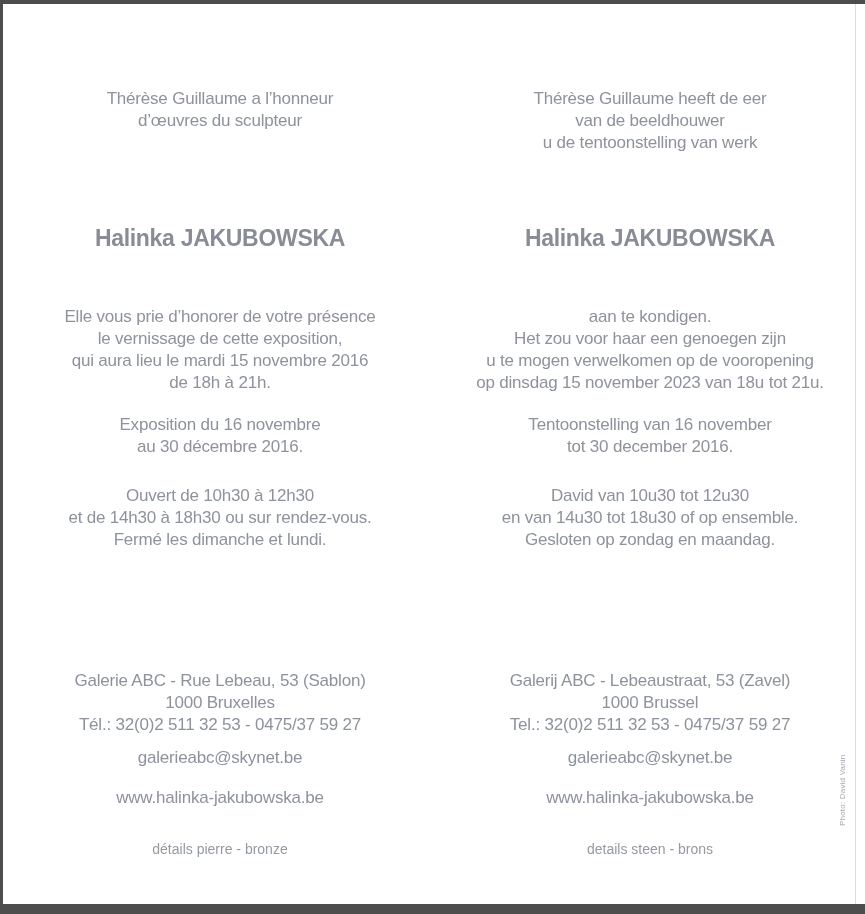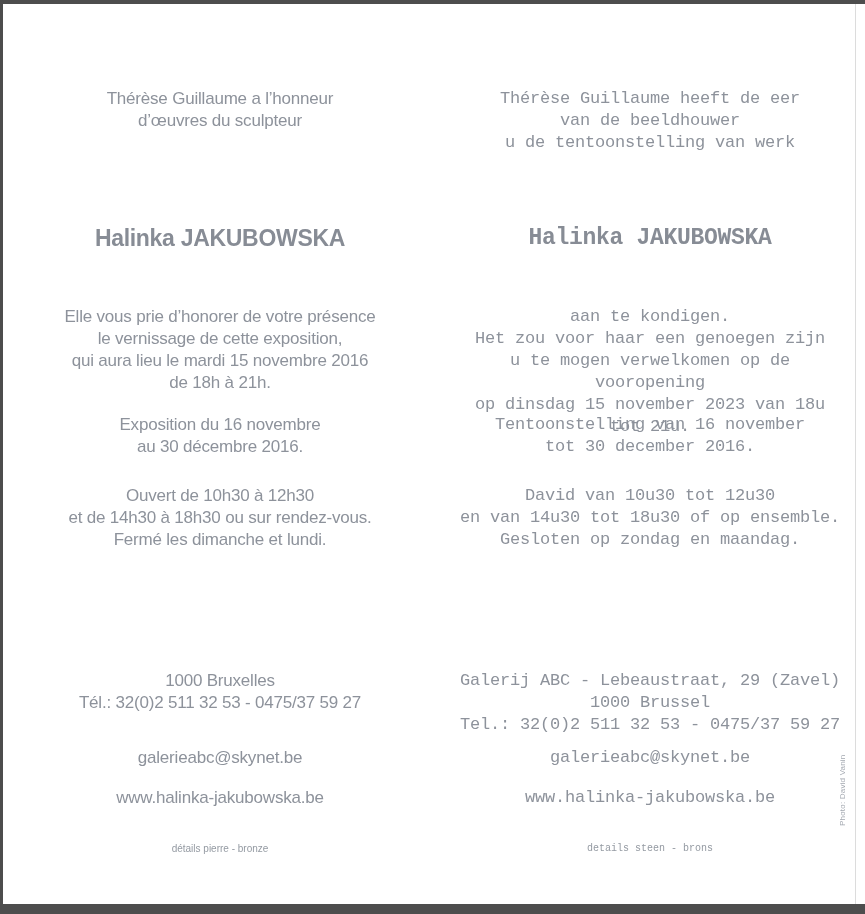--- a/index.html
+++ b/index.html
@@ -23,21 +23,21 @@
 
   .column {
     position: absolute;
     top: 0;
     width: 390px;
     height: 914px;
     text-align: center;
     color: #8d929b;
   }
   .column.french { left: 25px; }
-  .column.dutch  { left: 455px; font-family: Liberation Mono, monospace; }
+  .column.dutch  { left: 455px; }
 
   .block { position: absolute; left: 0; width: 100%; }
 
   .body-line {
     font-size: 17px;
     line-height: 22px;
     letter-spacing: -0.2px;
     color: #8d929b;
   }
   .intro    { top: 88px; }
@@ -50,21 +50,21 @@
     color: #878c95;
   }
   .invitation { top: 306px; }
   .dates      { top: 414px; }
   .hours      { top: 485px; }
   .address    { top: 670px; }
   .email      { top: 747px; }
   .website    { top: 787px; }
   .caption    { top: 840px; }
   .caption-line {
-    font-size: 10px;
+    font-size: 14px;
     line-height: 18px;
     color: #949aa2;
   }
 
   .photo-credit {
     position: absolute;
     left: 838px;
     top: 742px;
     height: 84px;
     writing-mode: vertical-rl;
@@ -102,20 +102,21 @@
     <div class="block dates">
       <div class="body-line">Exposition du 16 novembre</div>
       <div class="body-line">au 30 décembre 2016.</div>
     </div>
     <div class="block hours">
       <div class="body-line">Ouvert de 10h30 à 12h30</div>
       <div class="body-line">et de 14h30 à 18h30 ou sur rendez-vous.</div>
       <div class="body-line">Fermé les dimanche et lundi.</div>
     </div>
     <div class="block address">
+      <div class="body-line">Galerie ABC - Rue Lebeau, 53 (Sablon)</div>
       <div class="body-line">1000 Bruxelles</div>
       <div class="body-line">Tél.: 32(0)2 511 32 53 - 0475/37 59 27</div>
     </div>
     <div class="block email">
       <div class="body-line">galerieabc@skynet.be</div>
     </div>
     <div class="block website">
       <div class="body-line">www.halinka-jakubowska.be</div>
     </div>
     <div class="block caption">
@@ -141,21 +142,21 @@
     <div class="block dates">
       <div class="body-line">Tentoonstelling van 16 november</div>
       <div class="body-line">tot 30 december 2016.</div>
     </div>
     <div class="block hours">
       <div class="body-line">David van 10u30 tot 12u30</div>
       <div class="body-line">en van 14u30 tot 18u30 of op ensemble.</div>
       <div class="body-line">Gesloten op zondag en maandag.</div>
     </div>
     <div class="block address">
-      <div class="body-line">Galerij ABC - Lebeaustraat, 29 (Zavel)</div>
+      <div class="body-line">Galerij ABC - Lebeaustraat, 53 (Zavel)</div>
       <div class="body-line">1000 Brussel</div>
       <div class="body-line">Tel.: 32(0)2 511 32 53 - 0475/37 59 27</div>
     </div>
     <div class="block email">
       <div class="body-line">galerieabc@skynet.be</div>
     </div>
     <div class="block website">
       <div class="body-line">www.halinka-jakubowska.be</div>
     </div>
     <div class="block caption">

